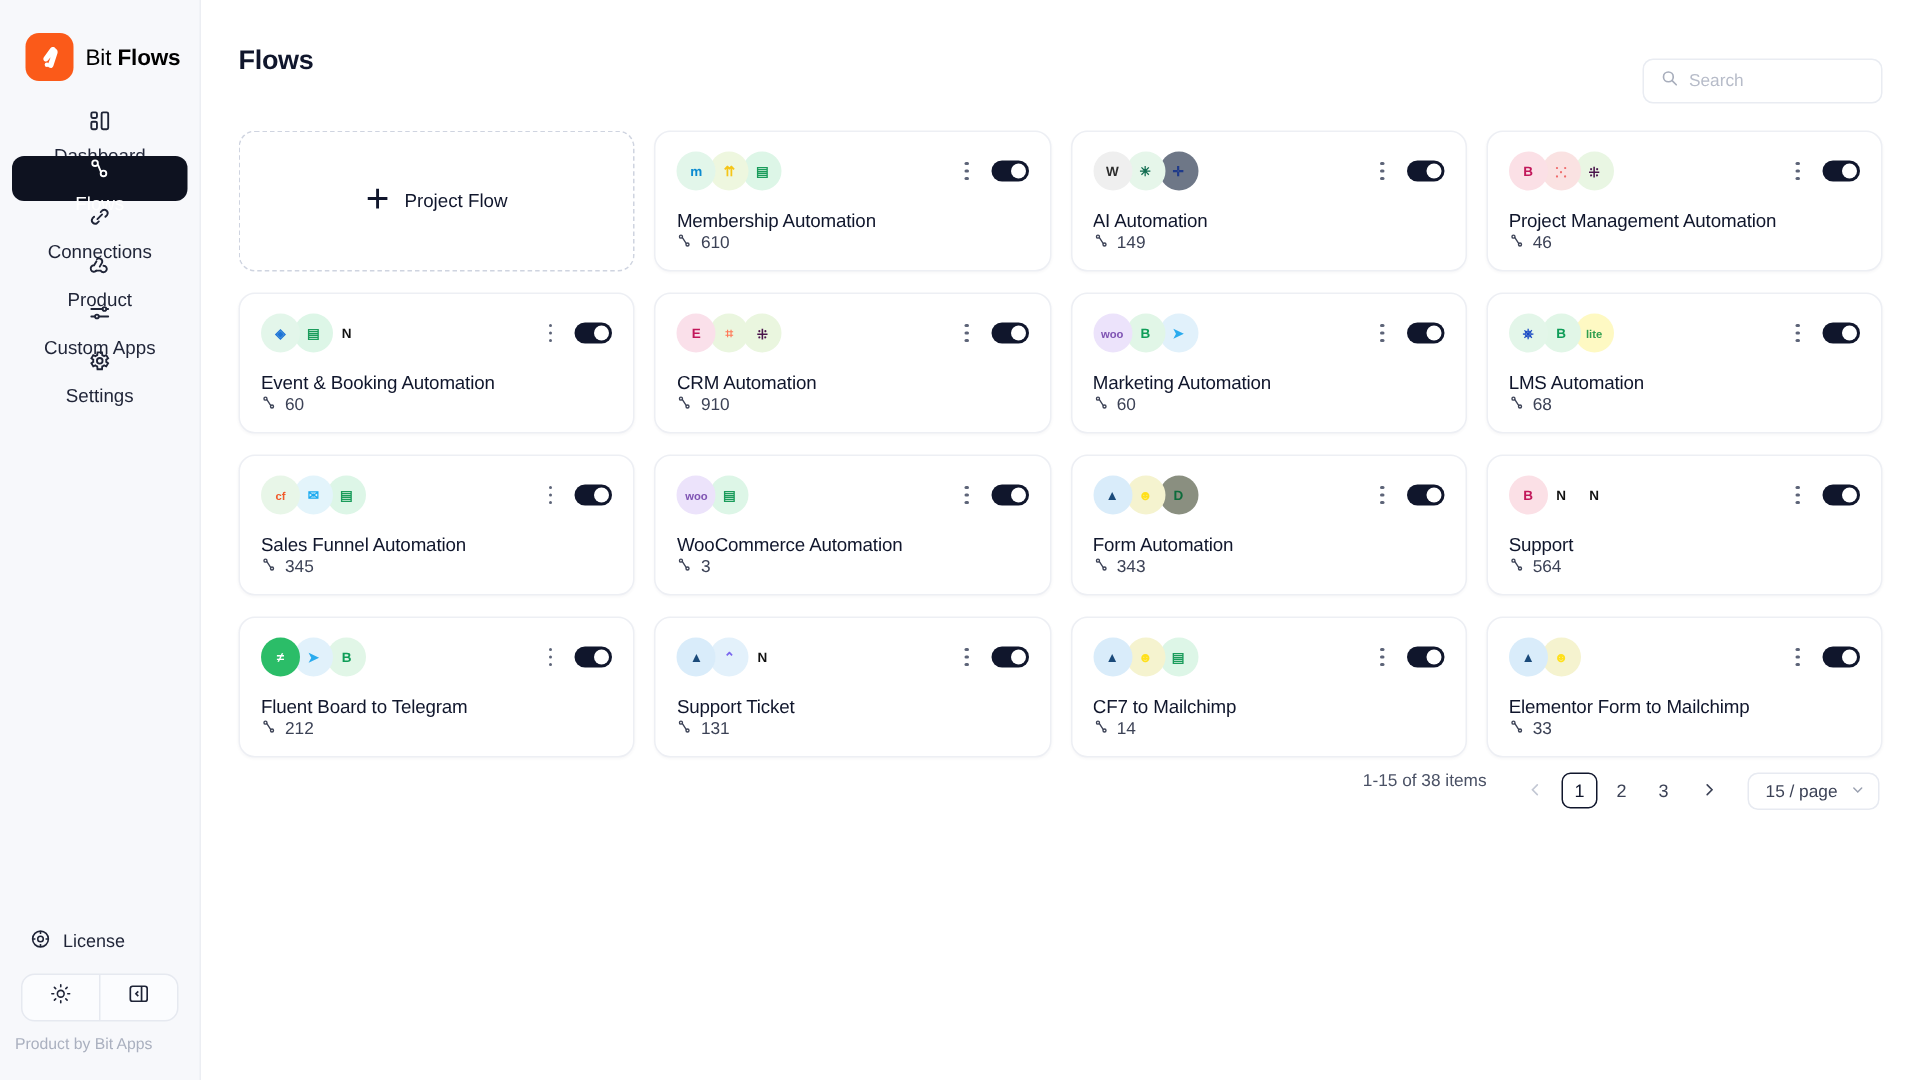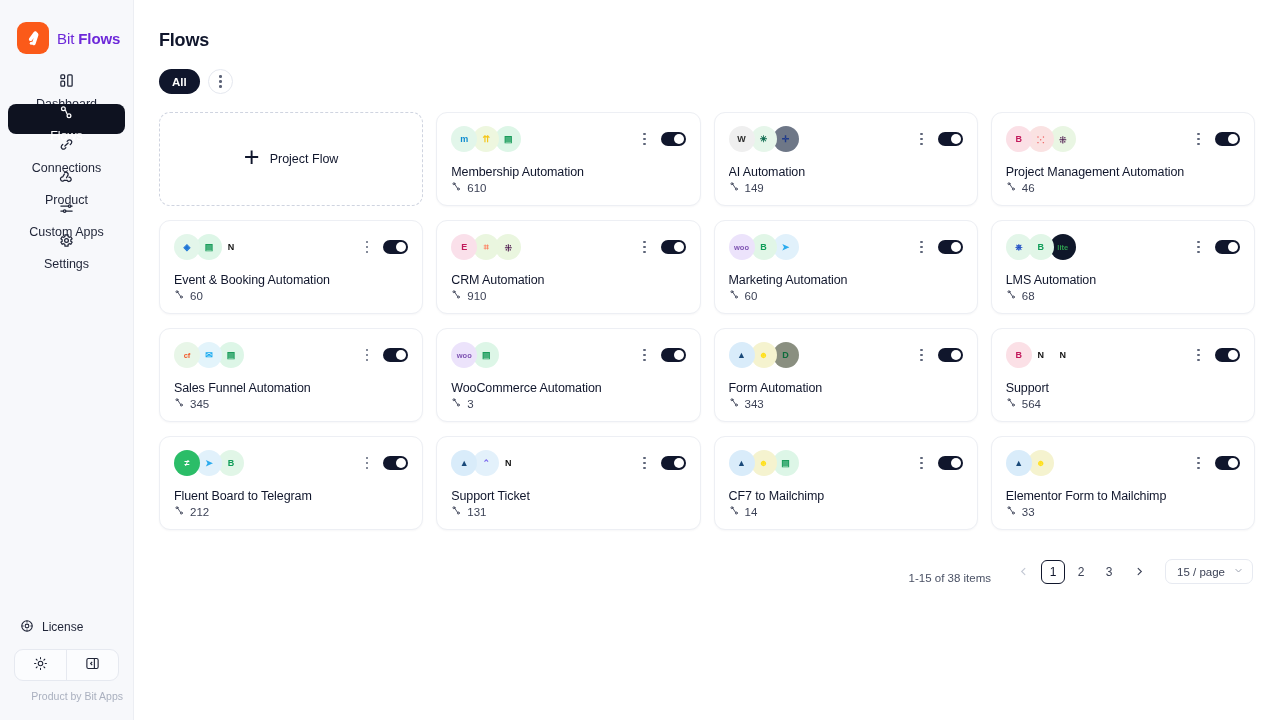--- a/index.html
+++ b/index.html
@@ -24,21 +24,21 @@
     display: flex; align-items: center; gap: 8px;
     padding: 22px 0 0 17px;
     margin-bottom: 18px;
   }
   .brand-mark {
     width: 32px; height: 32px; border-radius: 9px;
     background: #fb5a19;
     display: flex; align-items: center; justify-content: center;
     flex: 0 0 32px;
   }
-  .brand-text { font-size: 15px; color: #6d28d9; letter-spacing: -.1px; white-space: nowrap; }
+  .brand-text { font-size: 15px; color: #000000; letter-spacing: -.1px; white-space: nowrap; }
   .brand-text .b1 { font-weight: 400; }
   .brand-text .b2 { font-weight: 700; }
 
   .nav { display: flex; flex-direction: column; gap: 2px; padding: 0 8px; }
   .nav-item {
     display: flex; align-items: center; gap: 9px;
     height: 30px; padding: 0 9px;
     border-radius: 8px; cursor: pointer;
     color: #1f2437; font-size: 12.5px;
     white-space: nowrap;
@@ -62,21 +62,21 @@
     display: flex; height: 32px;
     border: 1px solid #e6e9f0; border-radius: 9px;
     background: #fbfcfe; overflow: hidden;
   }
   .seg > div {
     flex: 1; display: flex; align-items: center; justify-content: center;
     cursor: pointer;
   }
   .seg > div + div { border-left: 1px solid #e6e9f0; }
   .footnote {
-    text-align: right; font-size: 10.5px; color: #aab0bf;
+    text-align: left; font-size: 10.5px; color: #aab0bf;
     padding-top: 9px; padding-bottom: 6px;
   }
 
   
   .main { flex: 1; position: relative; padding: 0 25px; background: #ffffff; }
   .topbar { display: flex; align-items: flex-start; justify-content: space-between; padding-top: 30px; }
   .page-title { font-size: 18px; font-weight: 700; color: #10162c; letter-spacing: -.2px; }
   .search-box {
     width: 160px; height: 30px; border: 1px solid #e9ecf2; border-radius: 7px;
     background: #fff; display: flex; align-items: center; gap: 7px; padding: 0 11px;
@@ -148,22 +148,22 @@
     white-space: nowrap; overflow: hidden; text-overflow: ellipsis; letter-spacing: -.1px;
   }
   .card-meta {
     position: absolute; left: 14px; bottom: 11px;
     display: flex; align-items: center; gap: 5px;
     font-size: 11.5px; color: #3c4256;
   }
 
   
   .pagination {
-    display: flex; align-items: flex-end; justify-content: flex-end; gap: 7px;
-    margin-top: 29px; padding-right: 2px;
+    display: flex; align-items: flex-start; justify-content: flex-end; gap: 7px;
+    margin-top: 10px; padding-right: 2px;
   }
   .pg-info { font-size: 11.5px; color: #4a5165; margin-right: 14px; }
   .pg-arrow {
     width: 22px; height: 24px; display:flex; align-items:center; justify-content:center;
     color: #c3c8d4; font-size: 13px; cursor: pointer; background:none; border:none;
   }
   .pg-arrow.enabled { color: #3c4256; }
   .pg-num {
     min-width: 24px; height: 24px; border-radius: 6px; border: 1px solid transparent;
     display: flex; align-items: center; justify-content: center;
@@ -297,32 +297,31 @@
       </div>
 
       <div class="footnote">Product by Bit Apps</div>
     </div>
   </aside>
 
   <main class="main">
 
     <div class="topbar">
       <div class="page-title">Flows</div>
+      <div class="search-box">
+        <span>
+          <svg width="12" height="12" viewBox="0 0 24 24" fill="none" stroke="#a8aebc" stroke-width="2.2" stroke-linecap="round">
+            <circle cx="10.5" cy="10.5" r="6.5"></circle>
+              <path d="M15.5 15.5L21 21"></path>
+          </svg>
+        </span>
+        <input type="text" placeholder="Search" style="">
+      </div>
     </div>
 
-    <div class="filters">
-      <div class="chip">All</div>
-      <div class="chip-more">
-        <span class="kebab">
-            <i></i>
-            <i></i>
-            <i></i>
-          </span>
-      </div>
-    </div>
 
     <div class="grid">
       <div class="create-card">
         <span class="plus">+</span>
         <span class="lbl">Project Flow</span>
       </div>
 
     <div class="card">
           <div class="card-head">
             <div class="icon-stack">
@@ -489,21 +488,21 @@
                 <path d="M8.6 7.6l5.4 8.2"></path>
               </svg></span>
             <span>60</span>
           </div>
         </div>
         <div class="card">
           <div class="card-head">
             <div class="icon-stack">
               <span class="ic" style="background:#e3f6e9;color:#1949c4;">⎈</span>
               <span class="ic" style="background:#e1f6e7;color:#0f9d58;">B</span>
-              <span class="ic" style="background:#0f172a;color:#2e9e4f;font-size:7.5px;">lite</span>
+              <span class="ic" style="background:#fef9c3;color:#2e9e4f;font-size:7.5px;">lite</span>
             </div>
             <div class="card-actions">
               <span class="kebab">
                 <i></i>
                 <i></i>
                 <i></i>
               </span>
               <div class="toggle">
                 <span class="knob"></span>
               </div>

